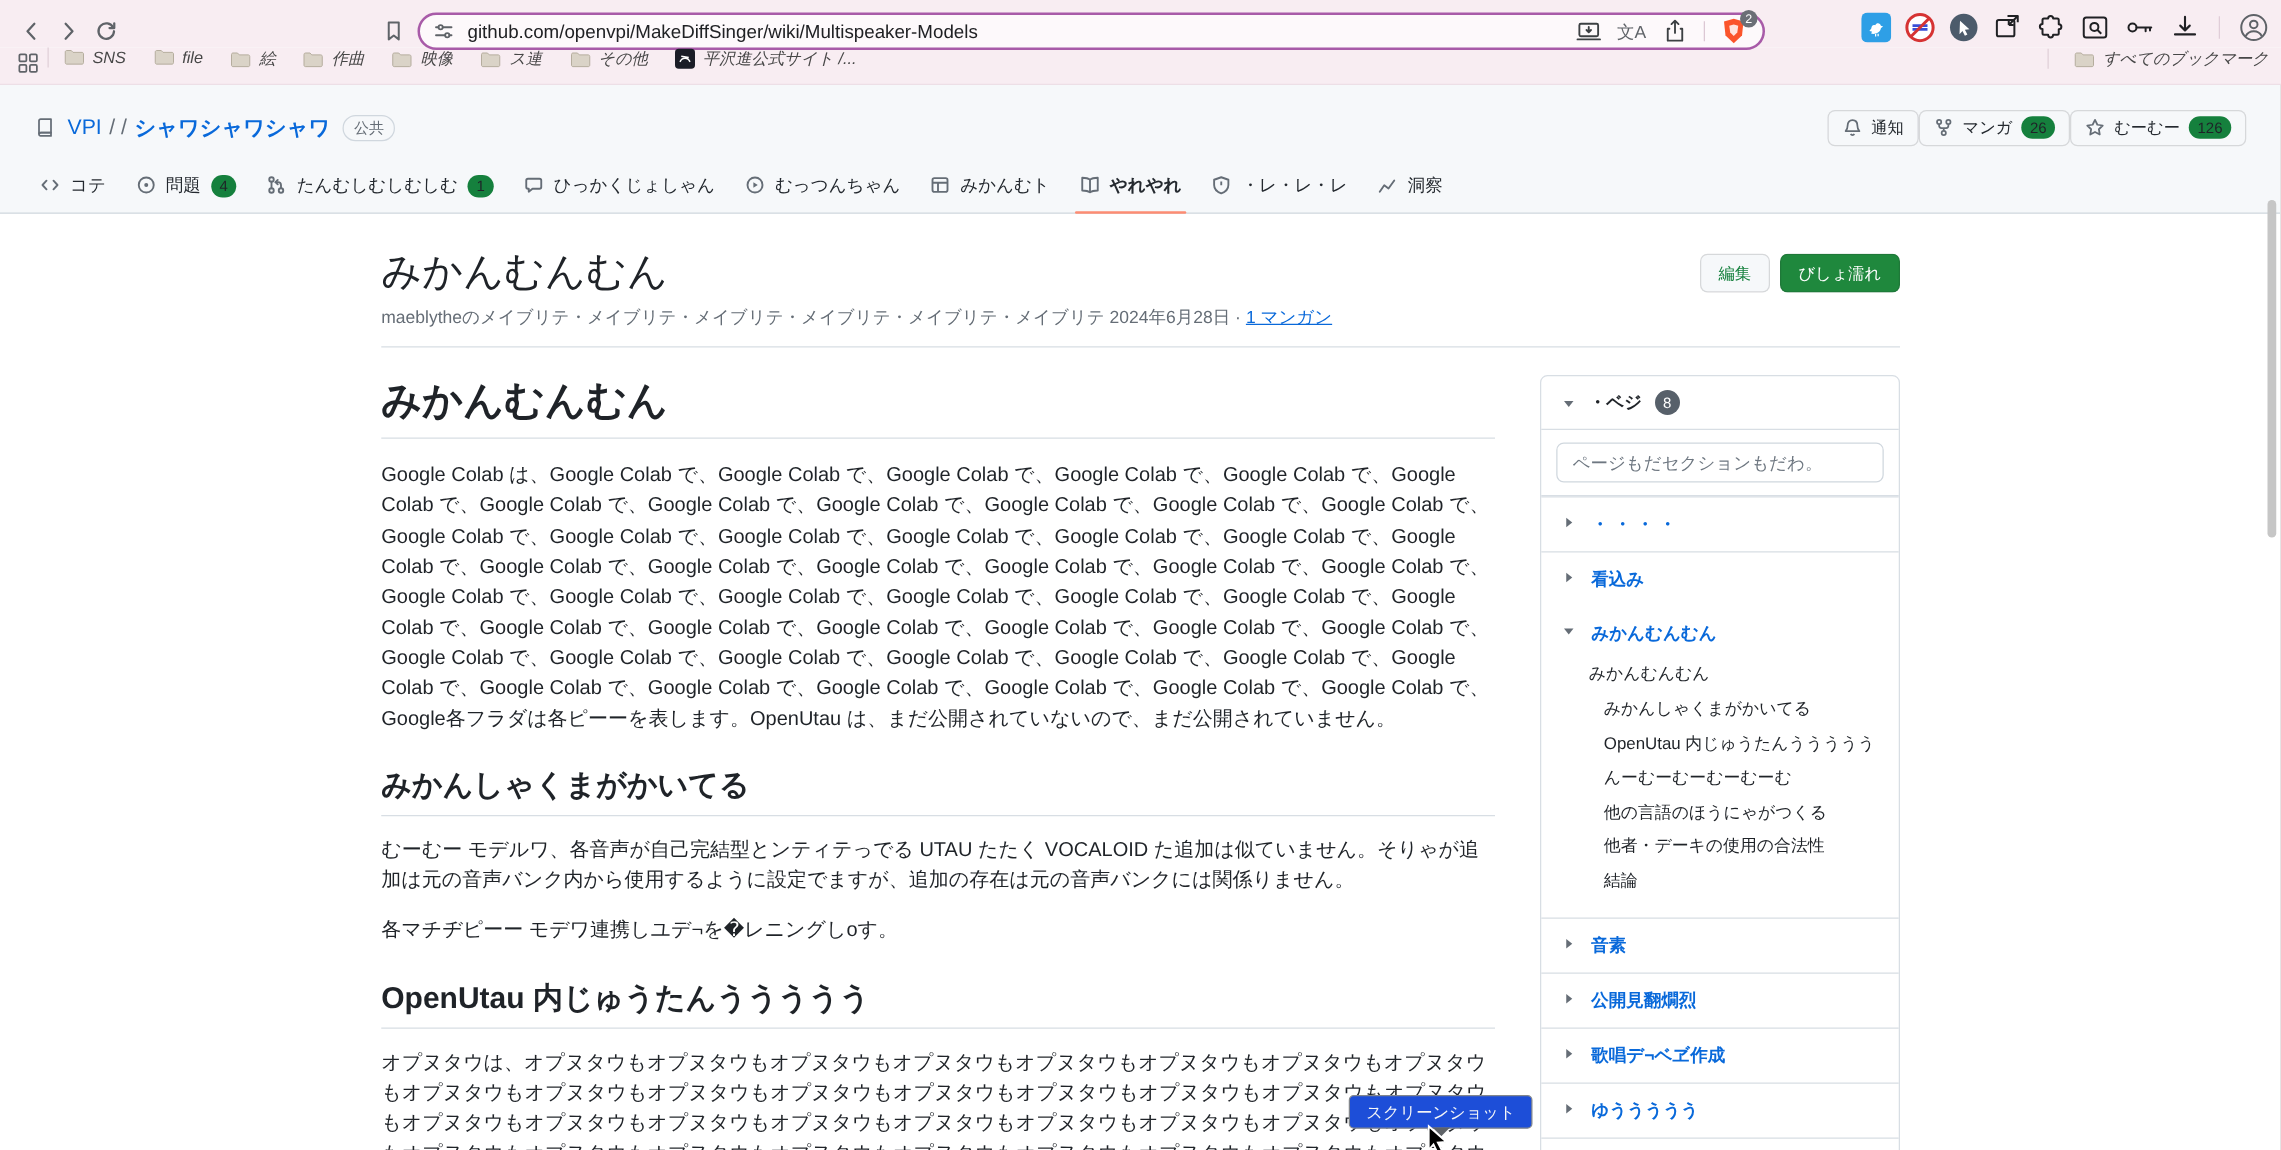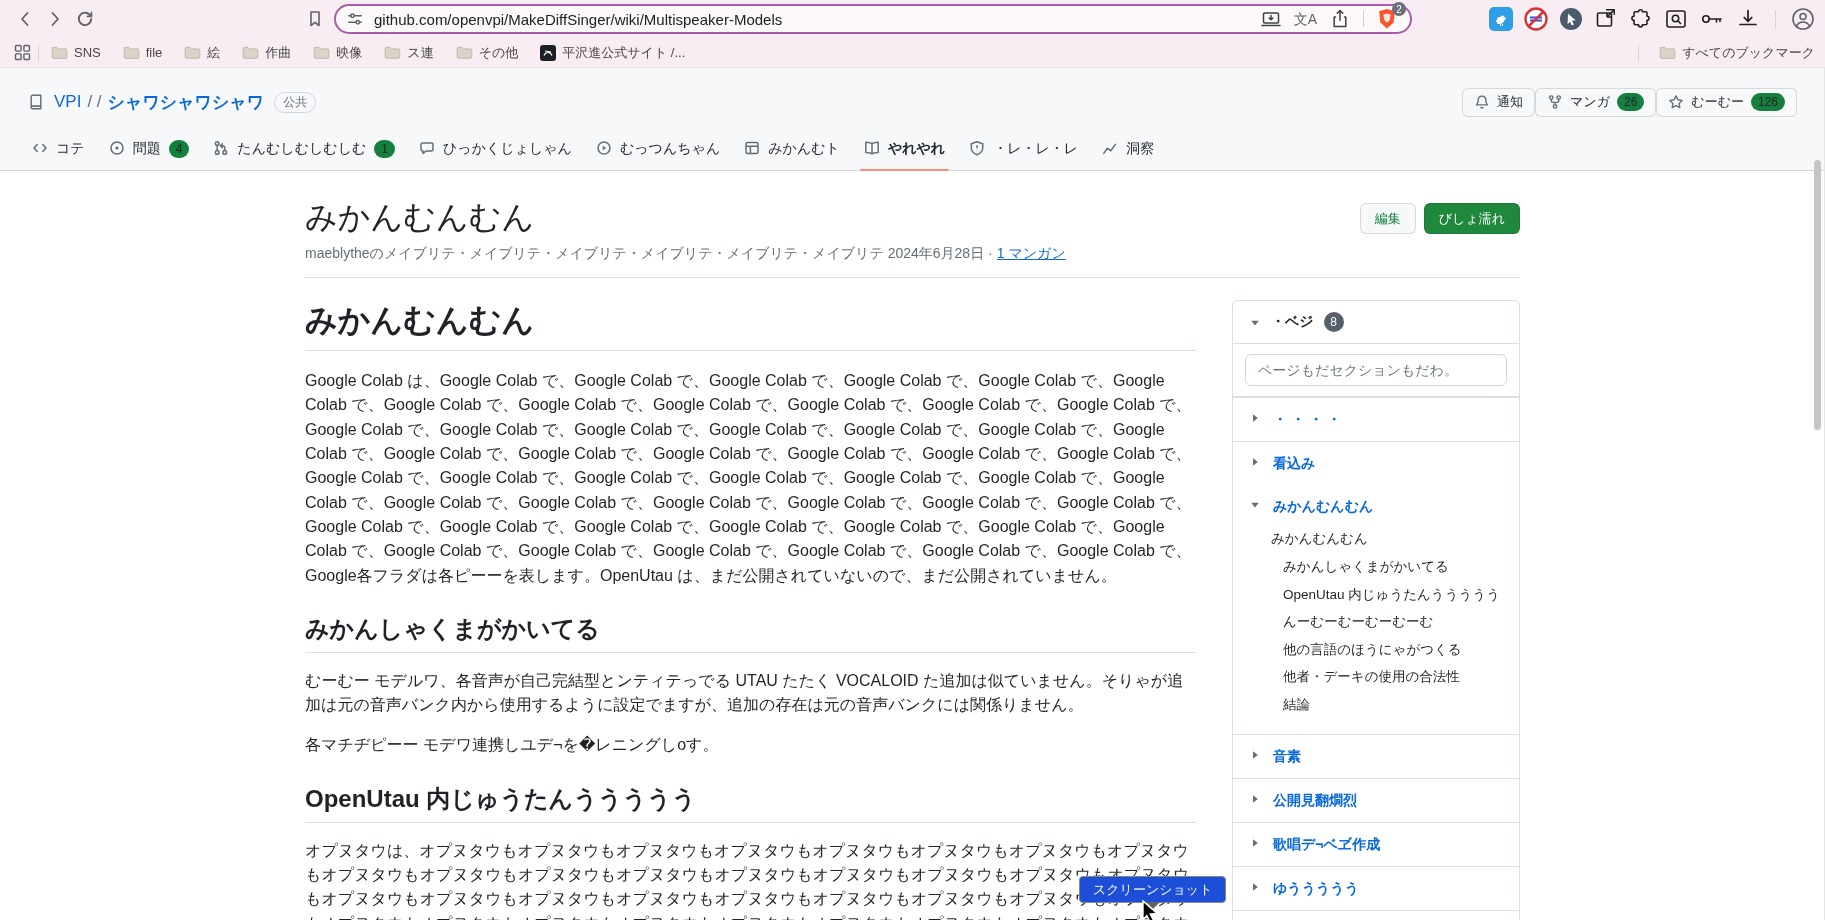--- a/index.html
+++ b/index.html
@@ -1,35 +1,35 @@
 <!DOCTYPE html>
 <html><head>
 <meta charset="utf-8">
 <style>
   * { margin:0; padding:0; box-sizing:border-box; }
   html,body { width:1825px; height:920px; overflow:hidden; }
   body { font-family:"Liberation Sans","DejaVu Sans",sans-serif; background:#fff; position:relative; color:#1f2328; }
   svg { display:block; flex:none; }
 
   
-  .toolbar { height:38px; background:#f8edf2; display:flex; align-items:center; padding:10px 10px; }
+  .toolbar { height:38px; background:#f8edf2; display:flex; align-items:flex-start; padding:10px 10px; }
   .nav-btn { width:30px; height:30px; display:flex; align-items:center; justify-content:center; border-radius:6px; }
   .tb-spacer1 { width:200px; }
   .bm-flag { width:30px; height:30px; display:flex; align-items:center; justify-content:center; margin-right:4px; }
   .url-pill { width:1078px; height:30px; border:2px solid #a85ba8; border-radius:16px; background:#fdf9fb; display:flex; align-items:center; padding:0 10px; }
   .url-text { font-size:15px; color:#202124; margin-left:10px; white-space:nowrap; }
   .pill-right { margin-left:auto; display:flex; align-items:center; gap:12px; }
   .pill-div { width:1px; height:16px; background:#dcc8d4; }
   .shield-wrap { position:relative; width:24px; height:24px; }
   .shield-badge { position:absolute; top:-5px; right:-6px; background:#6b6f76; color:#fff; font-size:10px; width:14px; height:14px; border-radius:50%; display:flex; align-items:center; justify-content:center; }
   .ext-row { margin-left:auto; display:flex; align-items:center; gap:11px; padding-right:0; }
   .ext-div { width:1px; height:18px; background:#e0cdd8; margin:0 4px; }
   .icon-text { font-size:13px; color:#5f6368; line-height:1; }
 
-  .bookmarks-bar { height:30px; background:#f8edf2; display:flex; align-items:center; padding:0 10px; font-size:13px; color:#474747; border-bottom:1px solid #eddfe6; }
+  .bookmarks-bar { height:30px; background:#f8edf2; display:flex; align-items:flex-start; padding:0 10px; font-size:13px; color:#474747; border-bottom:1px solid #eddfe6;font-style:italic; }
   .bm-item { display:flex; align-items:center; gap:6px; margin-right:22px; white-space:nowrap; }
   .bm-div { width:1px; height:16px; background:#dfcfd8; margin:0 12px 0 4px; }
   .bm-right { margin-left:auto; display:flex; align-items:center; gap:8px; white-space:nowrap; overflow:hidden; }
   .favicon { width:16px; height:16px; border-radius:3px; background:#1b1d27; display:flex; align-items:center; justify-content:center; }
 
   
   .gh-header { background:#f6f8fa; padding-top:16px; border-bottom:1px solid #d0d7de; }
   .repo-row { display:flex; align-items:center; padding:0 28px; height:36px; }
   .repo-owner { color:#0969da; font-size:17px; text-decoration:none; margin-left:10px; }
   .repo-slash { color:#656d76; font-size:17px; margin:0 6px; }

